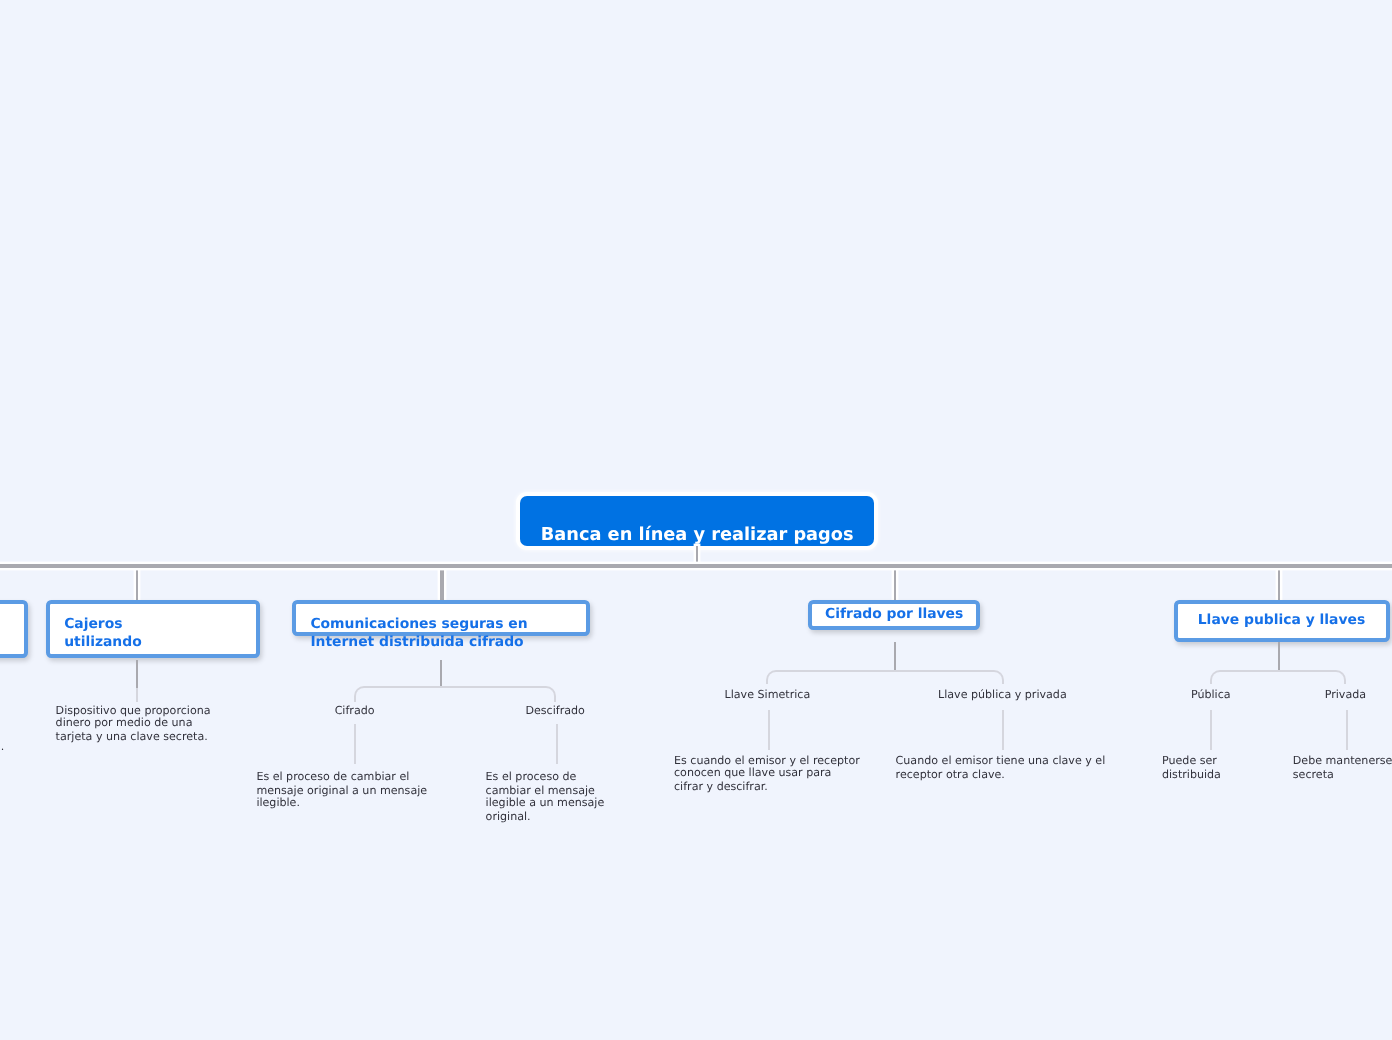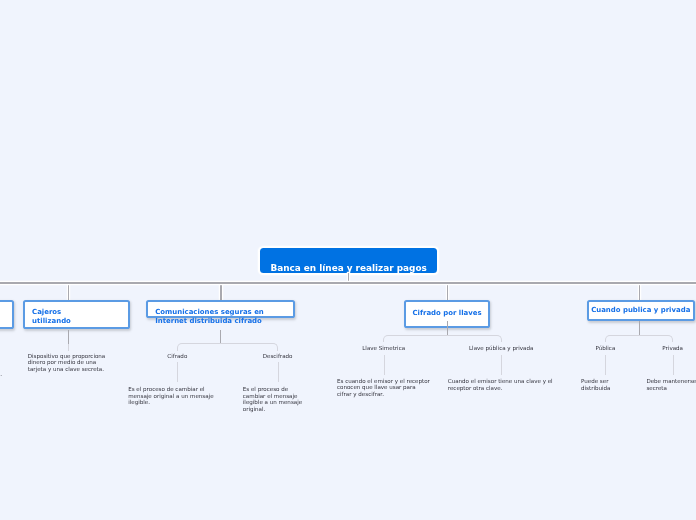--- a/index.html
+++ b/index.html
@@ -58,35 +58,35 @@
   <div class="vline3" style="left:220.4px;top:330px;height:13px;"></div>
   <div class="conn" style="left:176.9px;top:343.2px;width:101.5px;height:7.9px;"></div>
   <div class="lbl" style="left:177.3px;top:352.5px;transform:translateX(-50%);">Cifrado</div>
   <div class="vline2" style="left:177.3px;top:362px;height:20px;"></div>
   <div class="desc" style="left:128.2px;top:386.4px;width:98.2px;">Es el proceso de cambiar el mensaje original a un mensaje ilegible.</div>
 
   <div class="lbl" style="left:277.6px;top:352.5px;transform:translateX(-50%);">Descifrado</div>
   <div class="vline2" style="left:277.6px;top:362px;height:20px;"></div>
   <div class="desc" style="left:242.8px;top:386.4px;width:69px;">Es el proceso de cambiar el mensaje ilegible a un mensaje original.</div>
 
-  <div class="n1 ctr" style="left:404.2px;top:299.9px;width:85.8px;height:28px;">
+  <div class="n1 ctr" style="left:404.2px;top:299.9px;width:85.8px;height:15px;">
     <span>Cifrado por llaves</span>
   </div>
   <div class="vline3" style="left:446.5px;top:321px;height:14.5px;"></div>
   <div class="conn" style="left:383.2px;top:335.1px;width:119px;height:7.3px;"></div>
   <div class="lbl" style="left:383.7px;top:345px;transform:translateX(-50%);">Llave Simetrica</div>
   <div class="vline2" style="left:383.7px;top:354.5px;height:20px;"></div>
   <div class="desc" style="left:337px;top:377.9px;width:93.4px;">Es cuando el emisor y el receptor conocen que llave usar para cifrar y descifrar.</div>
 
   <div class="lbl" style="left:501.2px;top:345px;transform:translateX(-50%);">Llave pública y privada</div>
   <div class="vline2" style="left:501.2px;top:354.5px;height:20px;"></div>
   <div class="desc" style="left:447.8px;top:378.1px;width:106.8px;">Cuando el emisor tiene una clave y el receptor otra clave.</div>
 
   <div class="n1 ctr" style="left:587px;top:299.9px;width:107.5px;height:20.7px;">
-    <span>Cuando publica y privada</span>
+    <span>Llave publica y llaves</span>
   </div>
   <div class="vline3" style="left:639.3px;top:321px;height:14.5px;"></div>
   <div class="conn" style="left:604.9px;top:335.1px;width:68.5px;height:7.3px;"></div>
   <div class="lbl" style="left:605.4px;top:345px;transform:translateX(-50%);">Pública</div>
   <div class="vline2" style="left:605.4px;top:354.6px;height:20.6px;"></div>
   <div class="desc" style="left:581px;top:378.2px;width:48.8px;">Puede ser distribuida</div>
 
   <div class="lbl" style="left:672.7px;top:345px;transform:translateX(-50%);">Privada</div>
   <div class="vline2" style="left:672.7px;top:354.6px;height:20.6px;"></div>
   <div class="desc" style="left:646.4px;top:378.2px;width:52.6px;">Debe mantenerse secreta</div>

